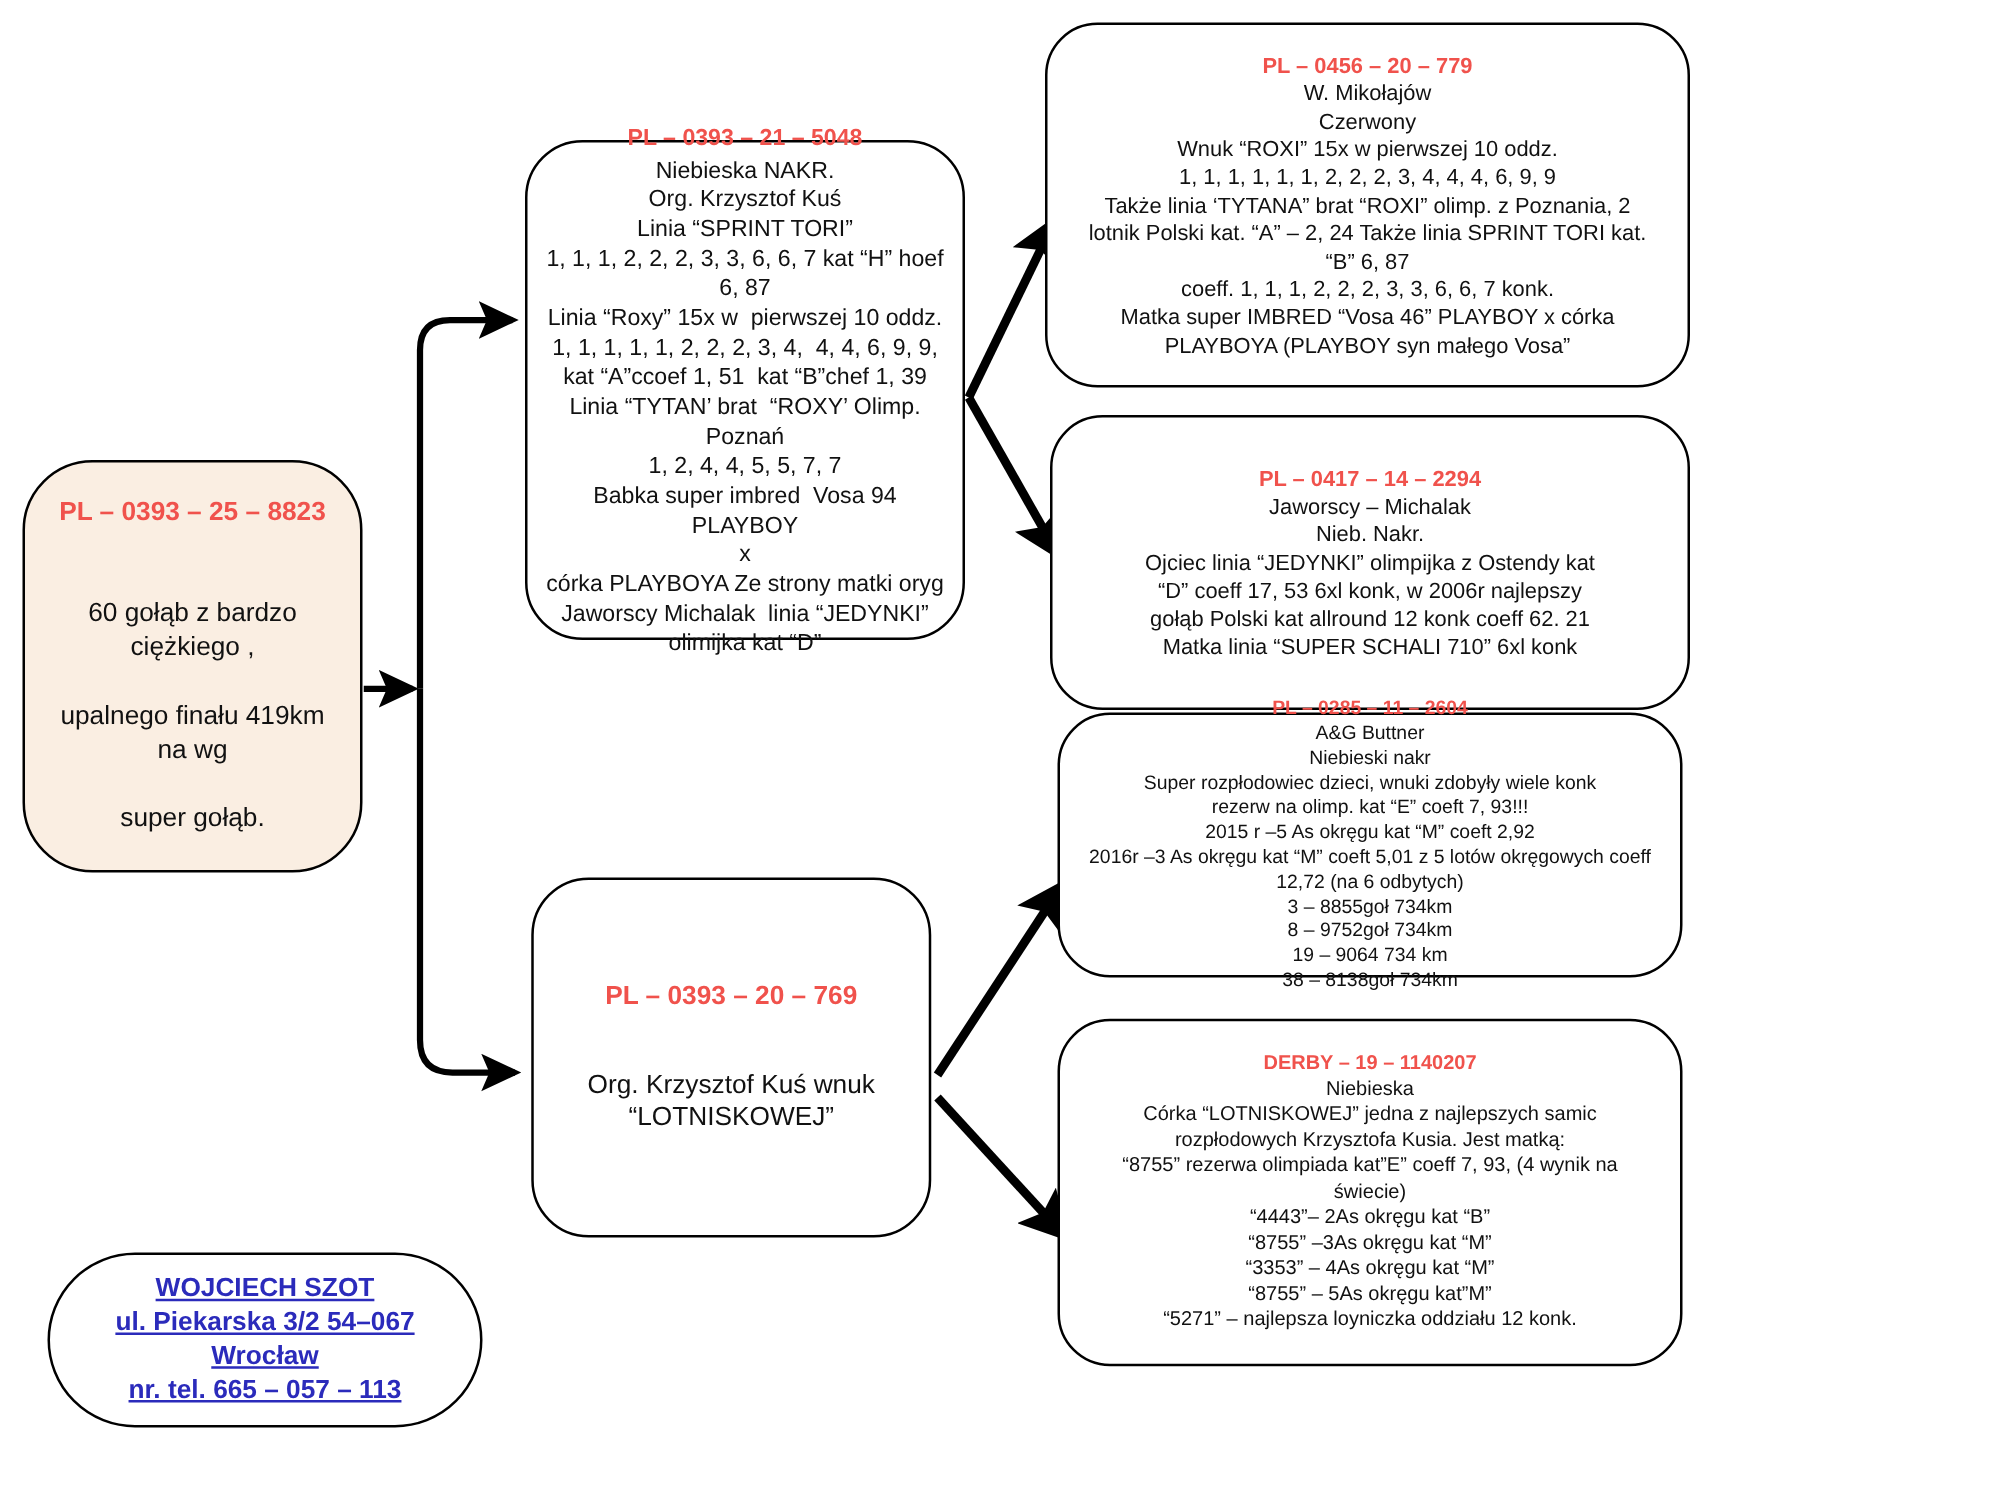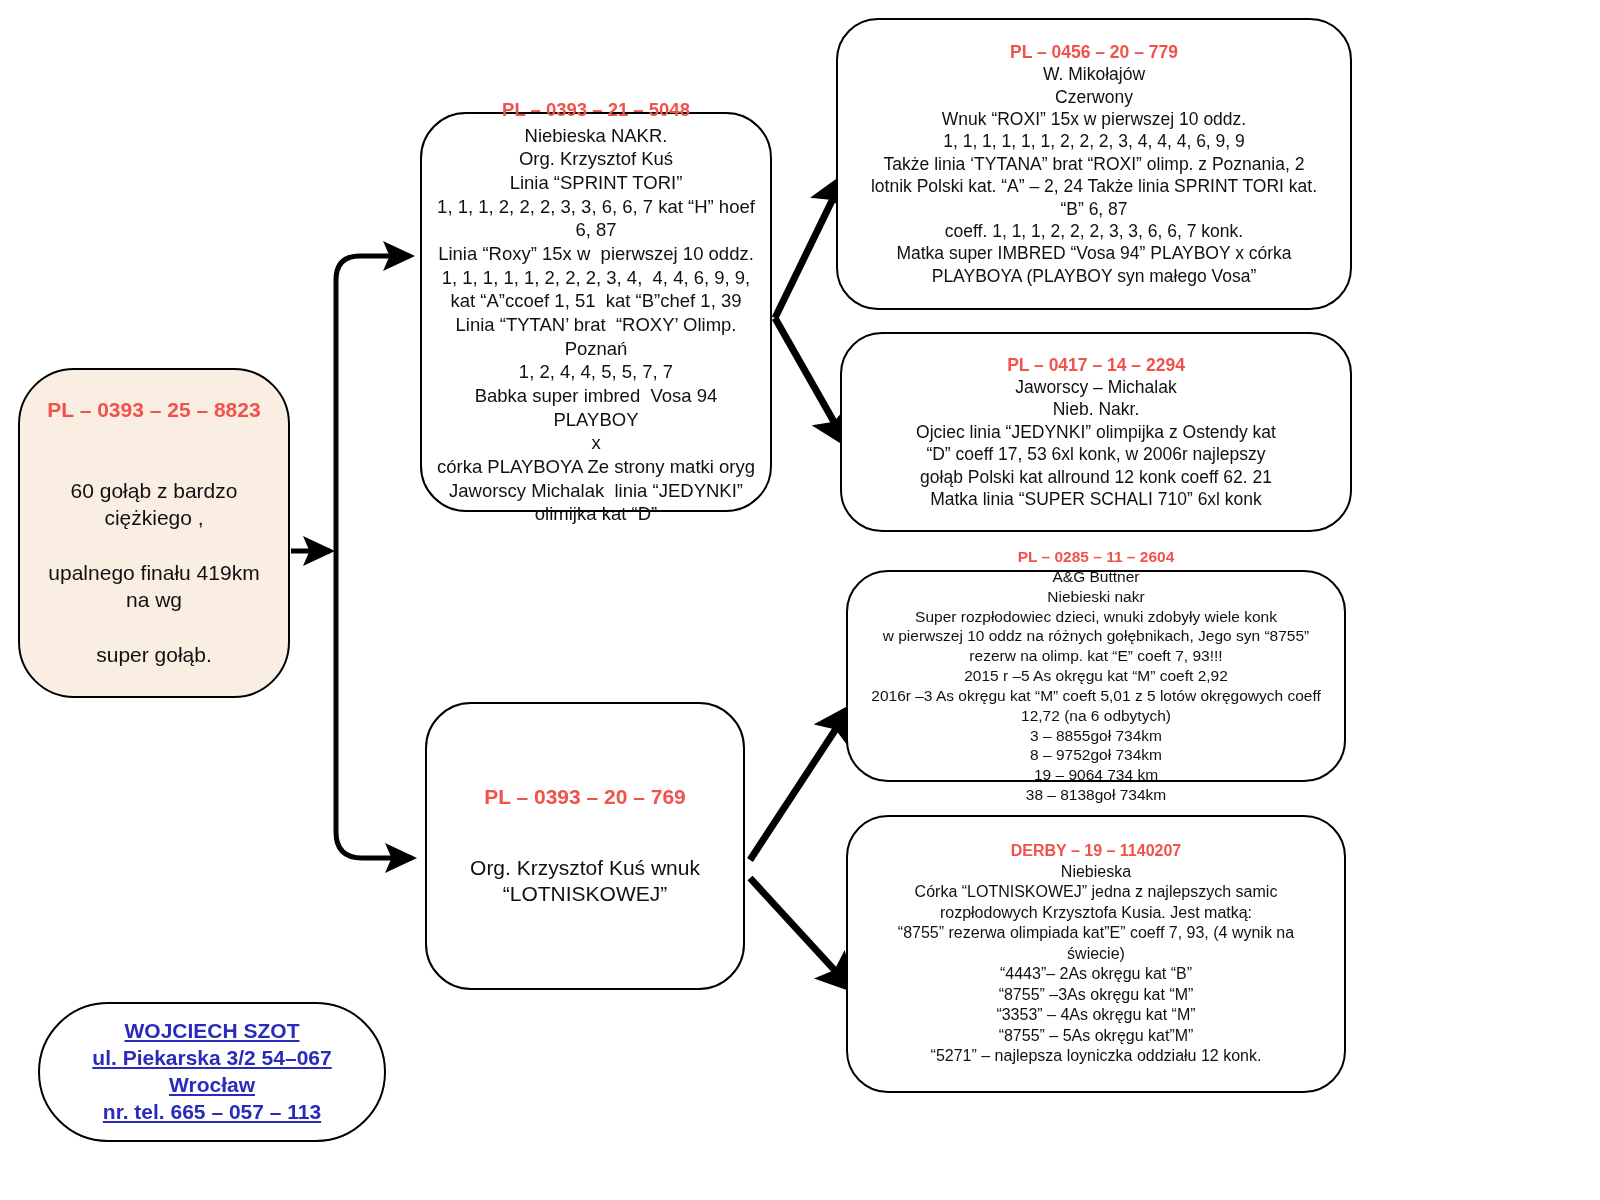--- a/index.html
+++ b/index.html
@@ -119,21 +119,21 @@
     border-radius: 42px;
     padding: 6px 10px;
   }
   #node-g2a .code { font-size: 17.5px; }
   #node-g2a .line { font-size: 17.5px; }
 
   #node-g2b {
     left: 840px;
     top: 332px;
     width: 512px;
-    height: 200px;
+    height: 236px;
     border-radius: 42px;
     padding: 6px 10px;
   }
   #node-g2b .code { font-size: 17.5px; }
   #node-g2b .line { font-size: 17.5px; }
 
   #node-g2c {
     left: 846px;
     top: 570px;
     width: 500px;
@@ -227,40 +227,39 @@
   <div class="node" id="node-g2a">
     <div class="code">PL – 0456 – 20 – 779</div>
     <div class="line">W. Mikołajów</div>
     <div class="line">Czerwony</div>
     <div class="line">Wnuk “ROXI” 15x w pierwszej 10 oddz.</div>
     <div class="line">1, 1, 1, 1, 1, 1, 2, 2, 2, 3, 4, 4, 4, 6, 9, 9</div>
     <div class="line">Także linia ‘TYTANA” brat “ROXI” olimp. z Poznania, 2</div>
     <div class="line">lotnik Polski kat. “A” – 2, 24 Także linia SPRINT TORI kat.</div>
     <div class="line">“B” 6, 87</div>
     <div class="line">coeff. 1, 1, 1, 2, 2, 2, 3, 3, 6, 6, 7 konk.</div>
-    <div class="line">Matka super IMBRED “Vosa 94” PLAYBOY x córka</div>
+    <div class="line">Matka super IMBRED “Vosa 46” PLAYBOY x córka</div>
     <div class="line">PLAYBOYA (PLAYBOY syn małego Vosa”</div>
   </div>
 
   <div class="node" id="node-g2b">
     <div class="code">PL – 0417 – 14 – 2294</div>
     <div class="line">Jaworscy – Michalak</div>
     <div class="line">Nieb. Nakr.</div>
     <div class="line">Ojciec linia “JEDYNKI” olimpijka z Ostendy kat</div>
     <div class="line">“D” coeff 17, 53 6xl konk, w 2006r najlepszy</div>
     <div class="line">gołąb Polski kat allround 12 konk coeff 62. 21</div>
     <div class="line">Matka linia “SUPER SCHALI 710” 6xl konk</div>
   </div>
 
   <div class="node" id="node-g2c">
     <div class="code">PL – 0285 – 11 – 2604</div>
     <div class="line">A&amp;G Buttner</div>
     <div class="line">Niebieski nakr</div>
     <div class="line">Super rozpłodowiec dzieci, wnuki zdobyły wiele konk</div>
-    <div class="line">w pierwszej 10 oddz na różnych gołębnikach, Jego syn “8755”</div>
     <div class="line">rezerw na olimp. kat “E” coeft 7, 93!!!</div>
     <div class="line">2015 r –5 As okręgu kat “M” coeft 2,92</div>
     <div class="line">2016r –3 As okręgu kat “M” coeft 5,01 z 5 lotów okręgowych coeff</div>
     <div class="line">12,72 (na 6 odbytych)</div>
     <div class="line">3 – 8855goł 734km</div>
     <div class="line">8 – 9752goł 734km</div>
     <div class="line">19 – 9064 734 km</div>
     <div class="line">38 – 8138goł 734km</div>
   </div>
 

